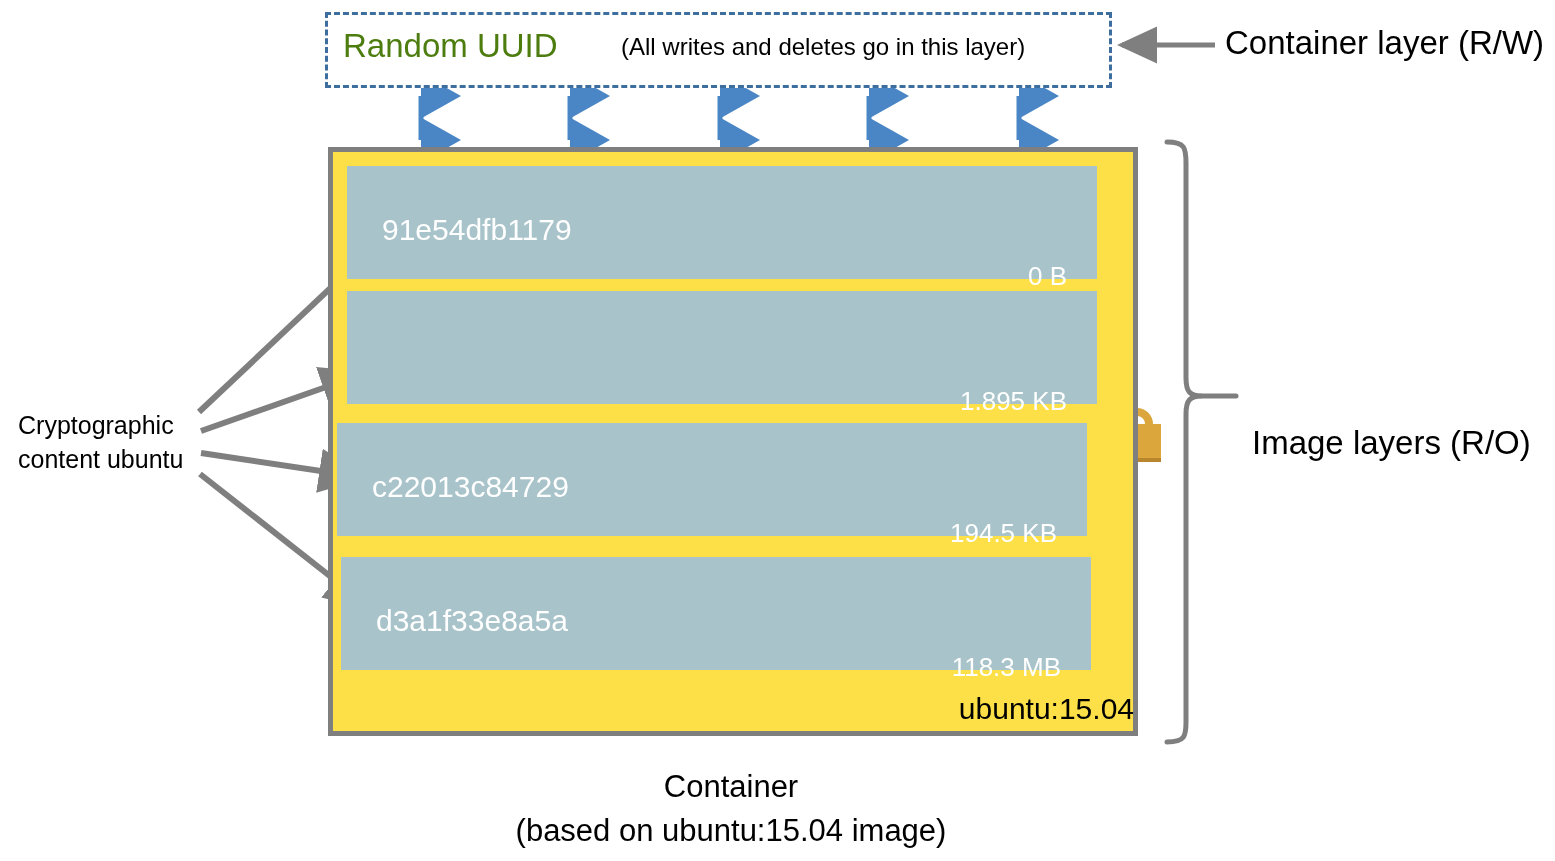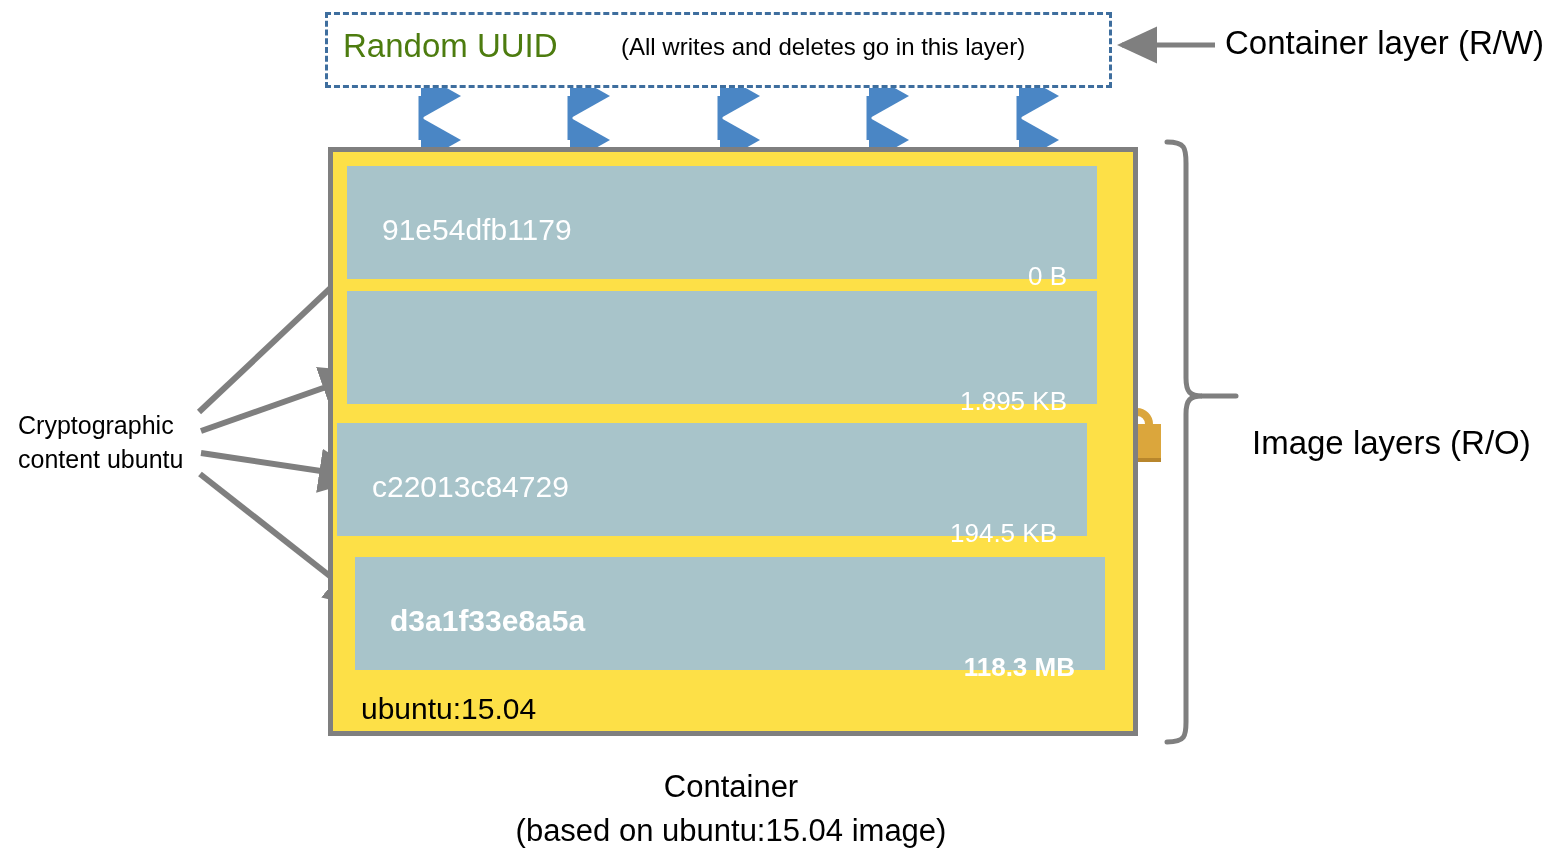--- a/index.html
+++ b/index.html
@@ -76,24 +76,23 @@
     top: 47px;
     font-size: 26px;
     color: #ffffff;
     white-space: nowrap;
     margin-top: 48px;
   }
   #image-tag-label {
     left: 328px;
     top: 692px;
     width: 806px;
-    text-align: left;
+    text-align: right;
     font-size: 30px;
     color: #000;
-    padding-left: 33px;
   }
 
   
   #hashes-annotation {
     left: 18px;
     top: 408px;
     width: 180px;
     text-align: left;
     font-size: 25px;
     line-height: 34px;
@@ -196,21 +195,21 @@
       <span class="layer-hash">91e54dfb1179</span>
       <span class="layer-size">0 B</span>
     </div>
     <div class="layer-box" style="left:14px; top:139px;">
       <span class="layer-size">1.895 KB</span>
     </div>
     <div class="layer-box" style="left:4px; top:271px;">
       <span class="layer-hash">c22013c84729</span>
       <span class="layer-size">194.5 KB</span>
     </div>
-    <div class="layer-box" style="left:22px; top:405px;font-weight:bold;">
+    <div class="layer-box" style="left:8px; top:405px;">
       <span class="layer-hash">d3a1f33e8a5a</span>
       <span class="layer-size">118.3 MB</span>
     </div>
   </div>
   <div id="image-tag-label" class="abs">ubuntu:15.04</div>
 
   <div id="hashes-annotation" class="abs">
     <div>Cryptographic</div>
     <div>content ubuntu</div>
   </div>

